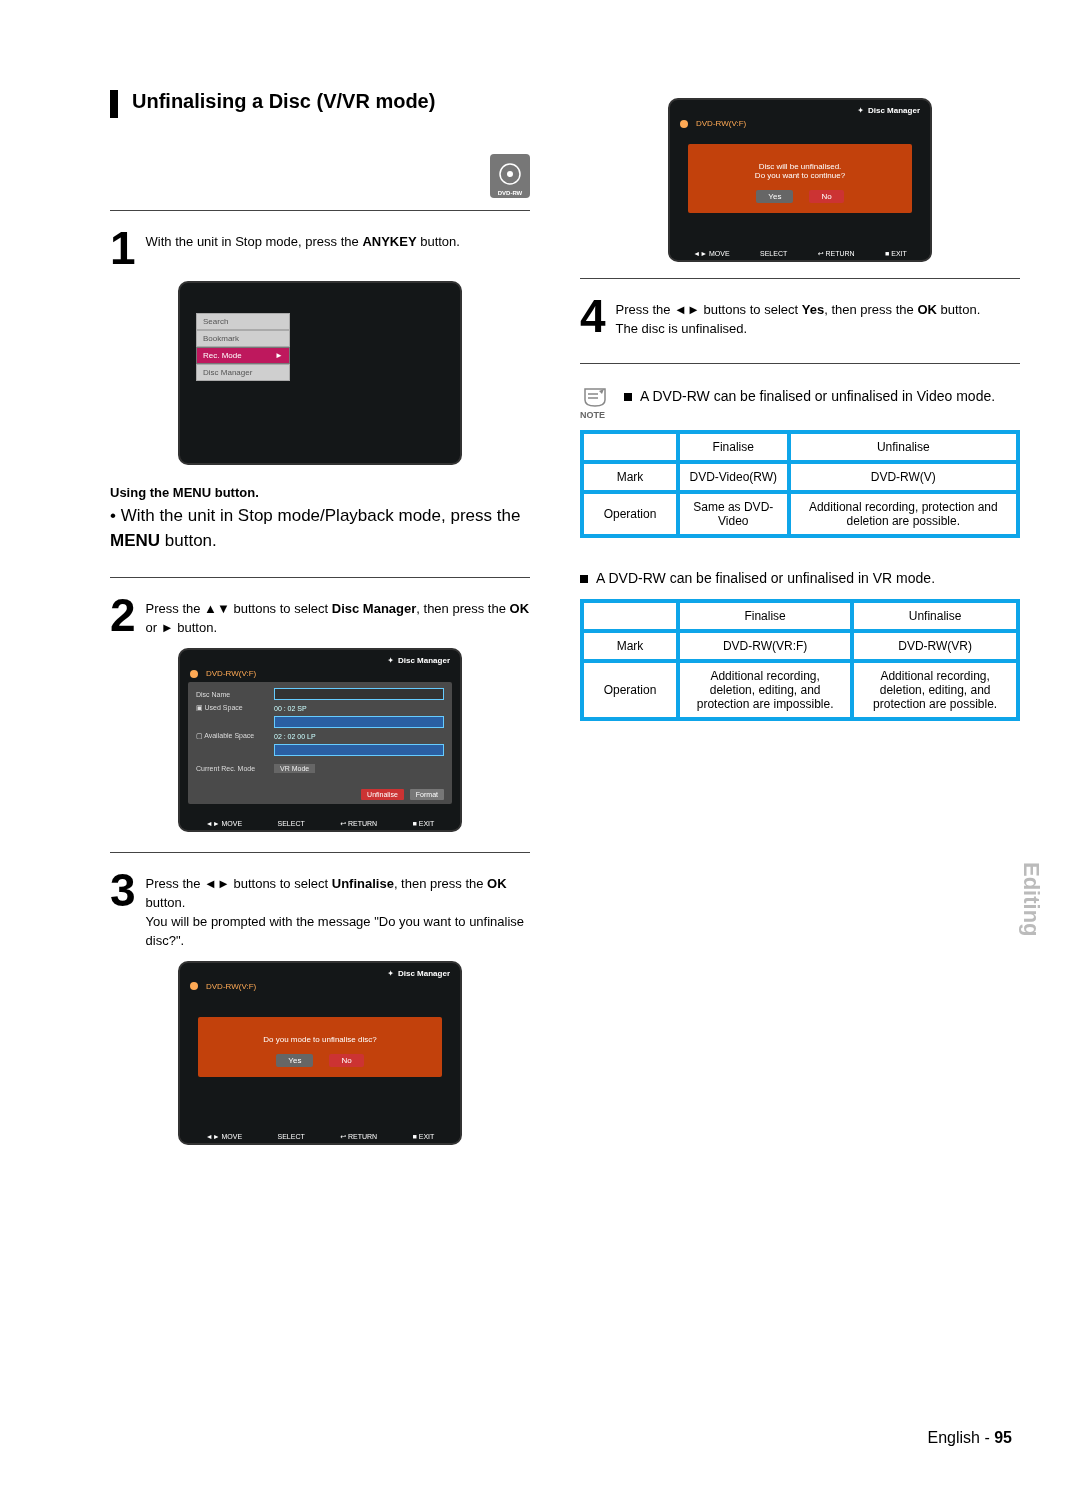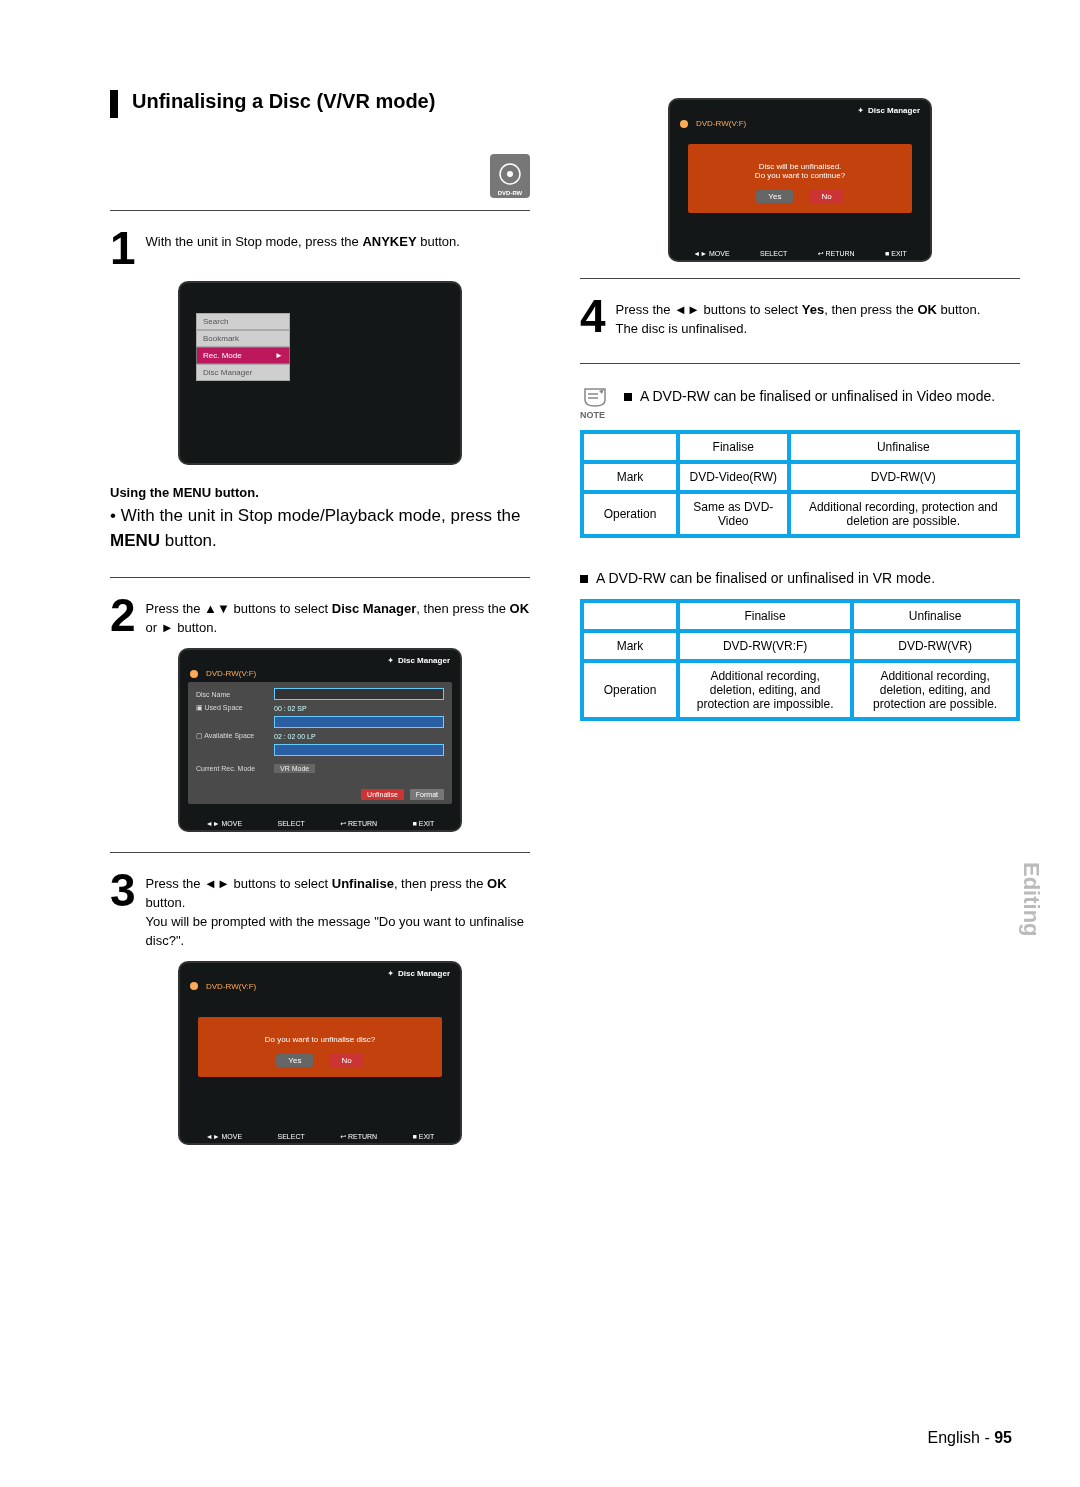--- a/index.html
+++ b/index.html
@@ -167,21 +167,21 @@
       <div class="screen">
         <div class="dm-header">
             <span style="margin-right:4px">✦</span>
             <b>Disc Manager</b>
           </div>
         <div class="dm-sub">
             <span style="width:8px;height:8px;border-radius:50%;background:#fa5;display:inline-block"></span>
             <span>DVD-RW(V:F)</span>
           </div>
         <div class="prompt-box">
-          <div>Do you want to unfinalise disc?</div>
+          <div>Do you mode to unfinalise disc?</div>
           <div class="yn-row">
             <div class="yn yes">Yes</div>
             <div class="yn no">No</div>
           </div>
         </div>
         <div class="dm-foot">
           <span>◄► MOVE</span>
             <span>SELECT</span>
             <span>↩ RETURN</span>
             <span>■ EXIT</span>

